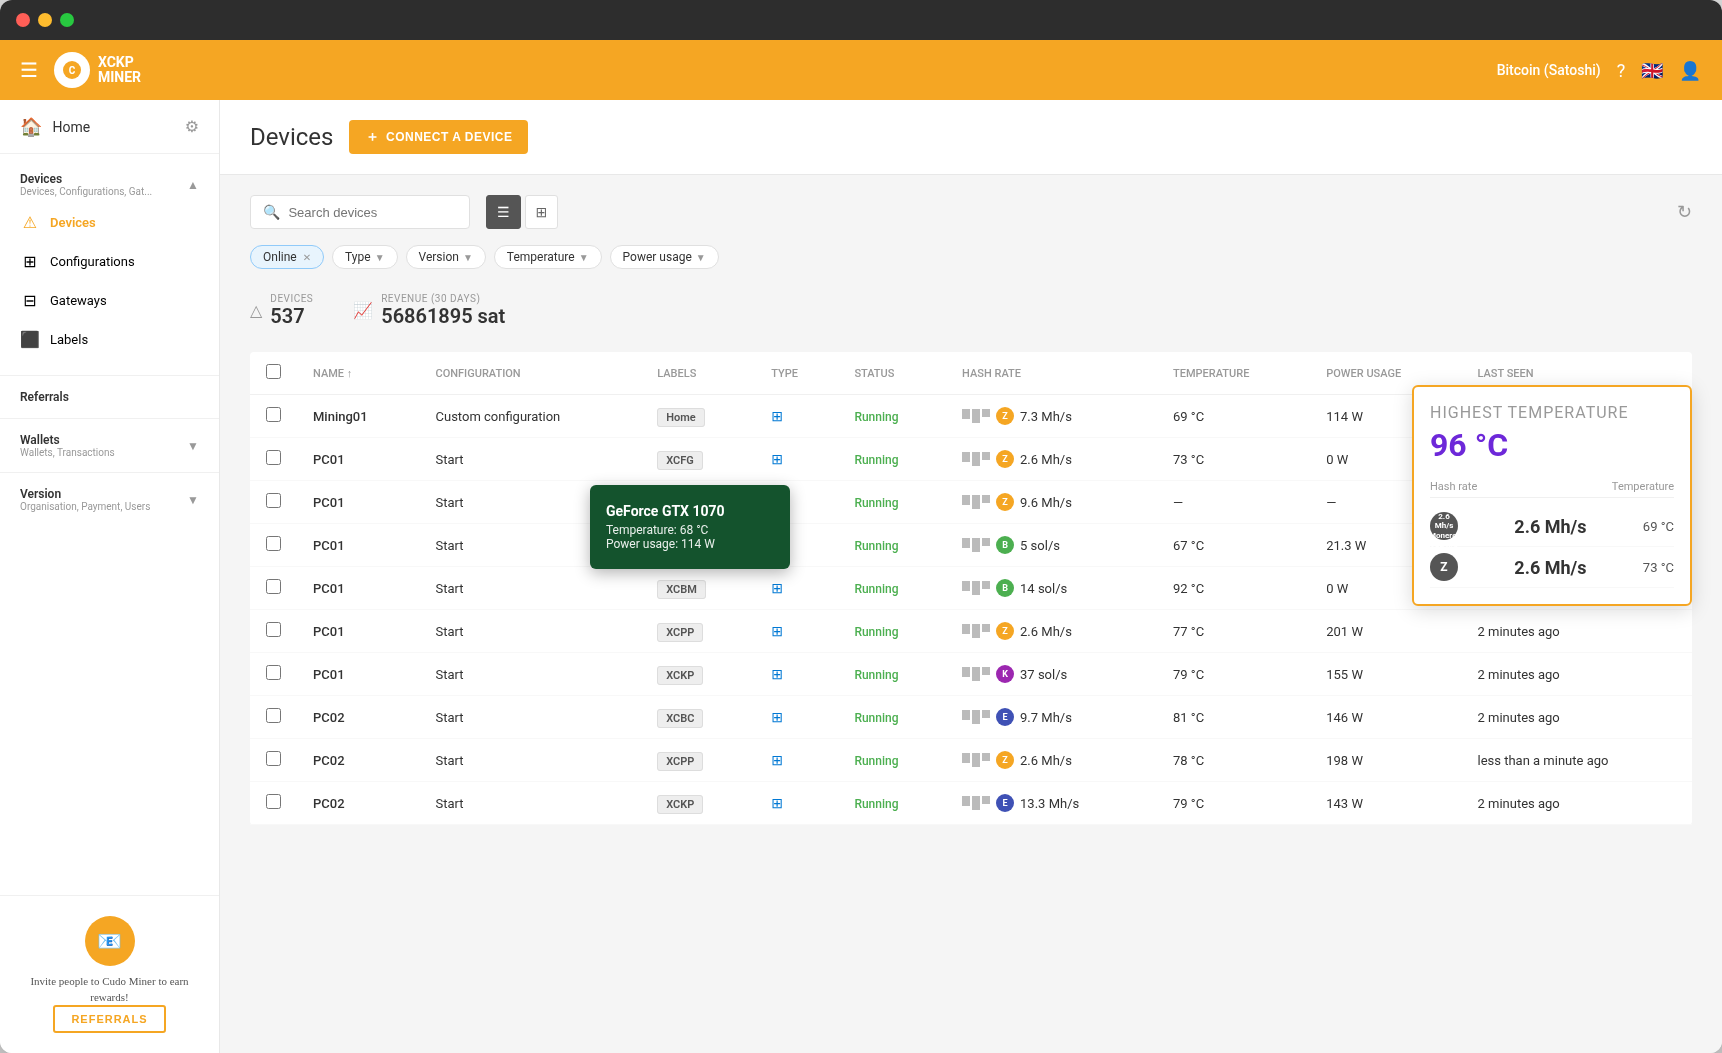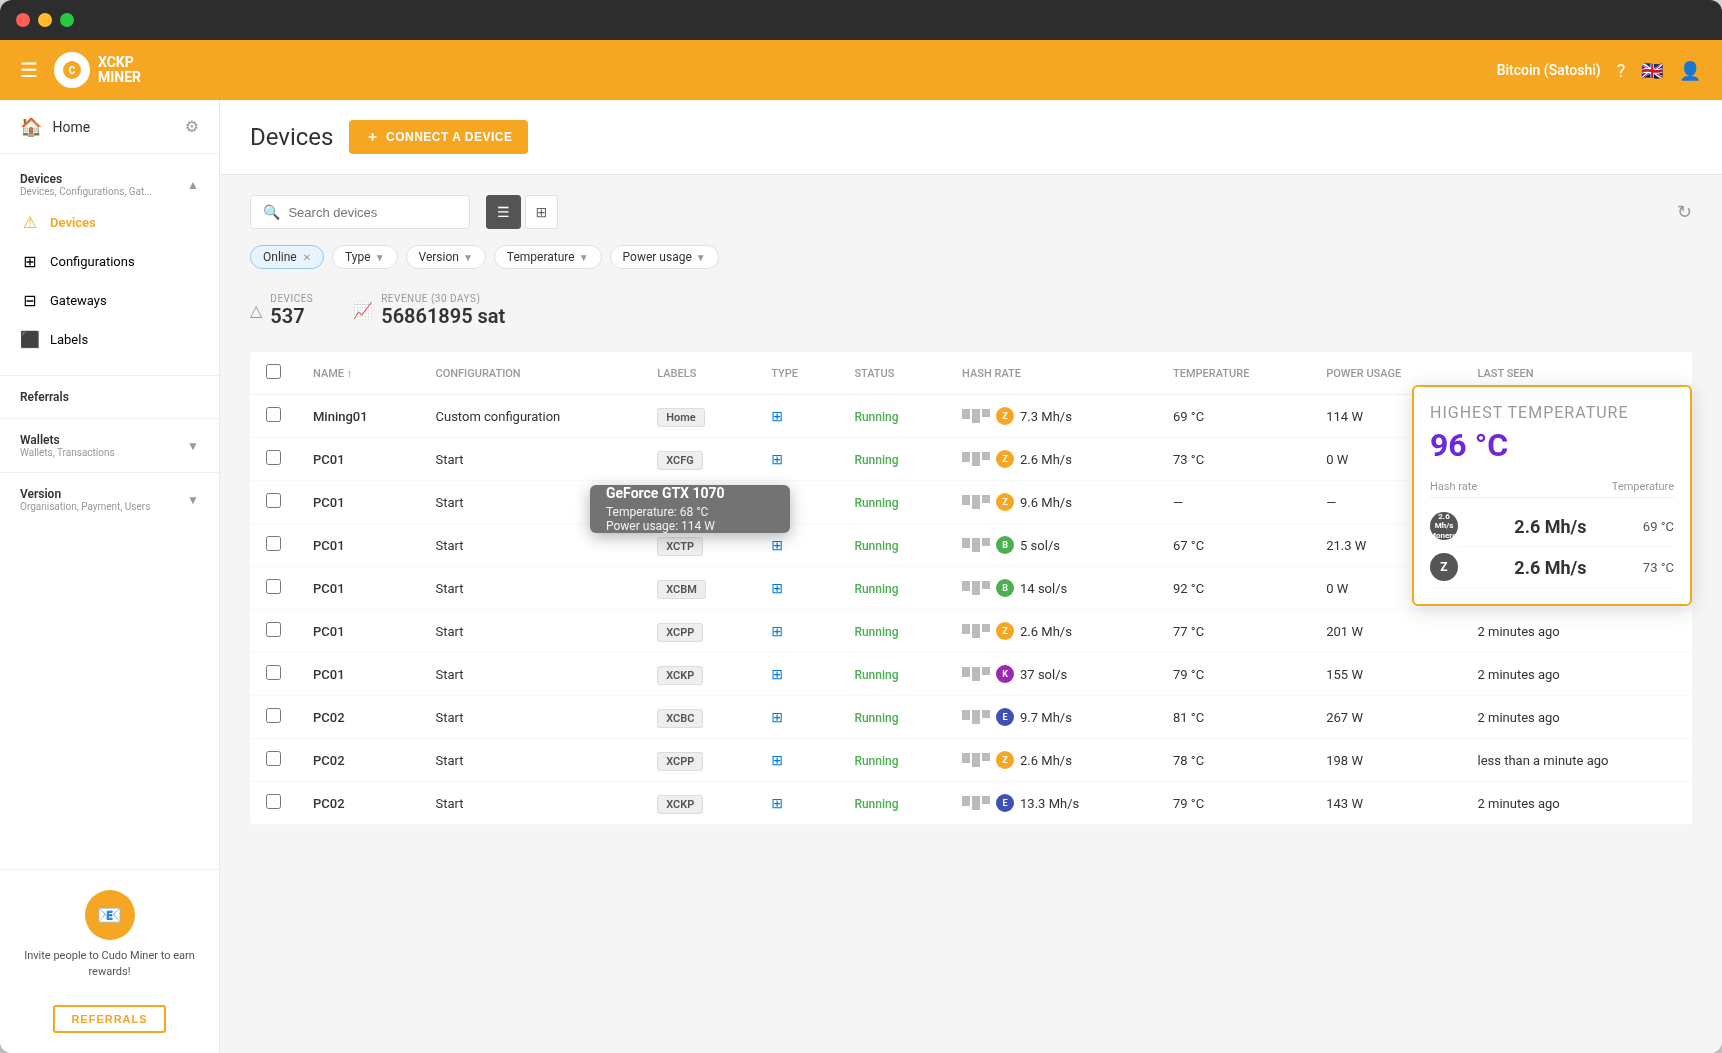--- a/index.html
+++ b/index.html
@@ -44,21 +44,21 @@
     .sidebar-section-chevron { color: #999; font-size: 12px; }
     .sidebar-item { display: flex; align-items: center; gap: 10px; padding: 10px 20px; cursor: pointer; }
     .sidebar-item.active { color: #f5a623; }
     .sidebar-item-icon { font-size: 16px; width: 20px; text-align: center; }
     .sidebar-item-label { font-size: 13px; }
     .sidebar-item.active .sidebar-item-label { color: #f5a623; font-weight: 600; }
     .sidebar-item.active .sidebar-item-icon { color: #f5a623; }
     .sidebar-divider { height: 1px; background: #f0f0f0; margin: 4px 0; }
     .sidebar-bottom { margin-top: auto; padding: 20px; text-align: center; border-top: 1px solid #f0f0f0; }
     .referral-circle { width: 50px; height: 50px; background: #f5a623; border-radius: 50%; margin: 0 auto; display: flex; align-items: center; justify-content: center; }
-    .referral-text { font-size: 11px; color: #555; margin-bottom: 26px; line-height: 1.4; }
+    .referral-text { font-size: 11px; color: #555; margin-bottom: 0; line-height: 1.4; font-family: Liberation Serif, serif; }
     .referral-btn { border: 2px solid #f5a623; background: white; color: #f5a623; font-size: 11px; font-weight: 700; padding: 6px 16px; border-radius: 3px; cursor: pointer; letter-spacing: 1px; }
     
     
     .content { flex: 1; display: flex; flex-direction: column; background: #f5f5f5; overflow: hidden; }
     .content-header { background: white; padding: 20px 30px; border-bottom: 1px solid #e8e8e8; display: flex; align-items: center; gap: 16px; flex-shrink: 0; }
     .page-title { font-size: 24px; font-weight: 400; color: #333; }
     .connect-btn { background: #f5a623; color: white; border: none; padding: 8px 16px; border-radius: 4px; font-size: 12px; font-weight: 700; cursor: pointer; display: flex; align-items: center; gap: 6px; letter-spacing: 0.5px; }
     .connect-btn-icon { font-size: 14px; }
     
     
@@ -108,21 +108,21 @@
     .lastseen-cell { font-size: 12px; color: #666; white-space: nowrap; }
     
     
     .pagination { display: flex; align-items: center; justify-content: flex-end; padding: 16px; gap: 12px; }
     .rows-label { font-size: 12px; color: #666; }
     .rows-select { border: 1px solid #e0e0e0; border-radius: 3px; padding: 4px 8px; font-size: 12px; background: white; }
     .page-info { font-size: 12px; color: #666; }
     .page-btn { background: white; border: 1px solid #e0e0e0; width: 28px; height: 28px; display: flex; align-items: center; justify-content: center; cursor: pointer; border-radius: 3px; color: #666; font-size: 14px; }
     
     
-    .tooltip-popup { position: absolute; background: #737373; color: white; border-radius: 6px; padding: 0 16px; font-size: 13px; z-index: 10; box-shadow: 0 4px 16px rgba(0,0,0,0.3); }
+    .tooltip-popup { position: absolute; background: #14532d; color: white; border-radius: 6px; padding: 18px 16px; font-size: 13px; z-index: 10; box-shadow: 0 4px 16px rgba(0,0,0,0.3); }
     .tooltip-popup .tip-title { font-weight: 700; font-size: 14px; margin-bottom: 4px; }
     .tooltip-popup .tip-row { font-size: 12px; opacity: 0.9; }
     
     .highlight-card { position: absolute; background: white; border: 2px solid #f5a623; border-radius: 6px; padding: 16px; z-index: 9; box-shadow: 0 4px 20px rgba(0,0,0,0.15); }
     .hc-label { font-size: 16px; color: #999; text-transform: uppercase; letter-spacing: 1px; margin-bottom: 4px; }
     .hc-value { font-size: 32px; font-weight: 700; color: #6d28d9; margin-bottom: 16px; }
     .hc-table-header { display: flex; justify-content: space-between; font-size: 11px; color: #999; margin-bottom: 8px; padding-bottom: 4px; border-bottom: 1px solid #f0f0f0; }
     .hc-row { display: flex; align-items: center; justify-content: space-between; padding: 6px 0; border-bottom: 1px solid #f8f8f8; }
     .hc-hash { display: flex; align-items: center; gap: 8px; }
     .hc-coin-bubble { background: #555; color: white; border-radius: 50%; width: 28px; height: 28px; display: flex; align-items: center; justify-content: center; font-size: 10px; font-weight: 700; }
@@ -483,21 +483,21 @@
         <div class="hash-blocks">
           <div class="hash-block" style="height:10px;"></div>
           <div class="hash-block" style="height:14px;"></div>
           <div class="hash-block" style="height:8px;"></div>
         </div>
         <div class="hash-icon" style="background:#3f51b5;">E</div>
         <span>9.7 Mh/s</span>
       </div>
     </td>
     <td class="temp-cell">81 °C</td>
-    <td class="power-cell">267 W</td>
+    <td class="power-cell">146 W</td>
     <td class="lastseen-cell">2 minutes ago</td>
   </tr>
                   <tr>
     <td class="check-col"><input type="checkbox" style=""></td>
     <td style="font-weight:500;">PC02</td>
     <td>Start</td>
     <td><span class="label-badge">XCPP</span></td>
     <td><span class="win-icon">⊞</span></td>
     <td><span class="status-running">Running</span></td>
     <td>

